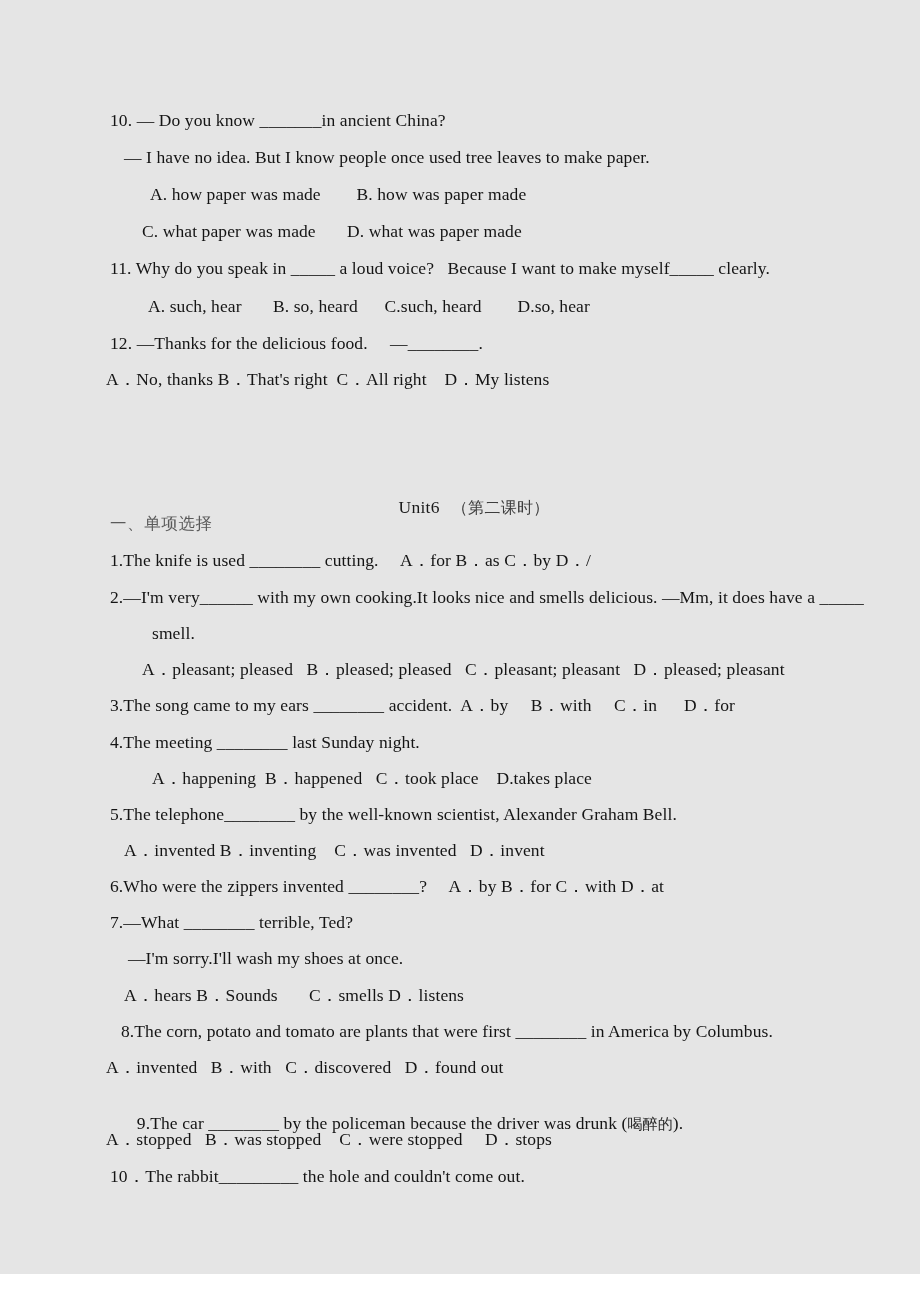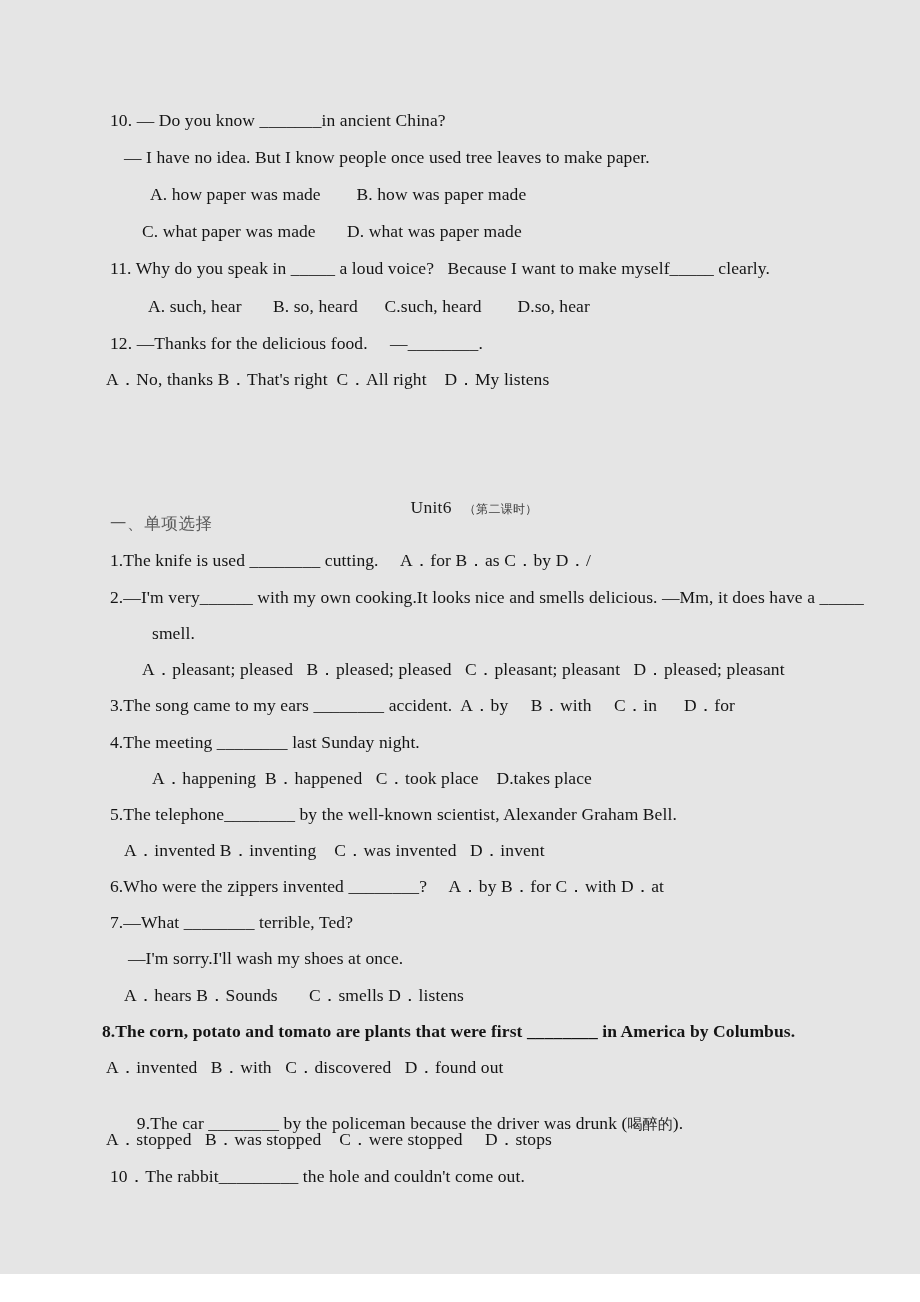--- a/index.html
+++ b/index.html
@@ -37,21 +37,21 @@
     font-size: 16.5px;
     letter-spacing: 0.6px;
   }
   .heading {
     font-size: 17.5px;
     color: #1a1a1a;
     letter-spacing: 0.3px;
   }
   .heading .cjkin {
     font-family: "DejaVu Sans", "Liberation Sans", sans-serif;
-    font-size: 12px;
+    font-size: 16px;
     color: #3d3d3d;
   }
   .inline-cjk {
     font-family: "DejaVu Sans", "Liberation Sans", sans-serif;
     font-size: 15px;
     color: #2b2b2b;
   }
 </style>
 </head>
 <body>
@@ -100,21 +100,21 @@
     <div class="line" style="left:124px; top:840px;">A．invented B．inventing    C．was invented   D．invent</div>
 
     <div class="line" style="left:110px; top:876px;">6.Who were the zippers invented ________?     A．by B．for C．with D．at</div>
 
     <div class="line" style="left:110px; top:912px;">7.—What ________ terrible, Ted?</div>
 
     <div class="line" style="left:128px; top:948px;">—I'm sorry.I'll wash my shoes at once.</div>
 
     <div class="line" style="left:124px; top:985px;">A．hears B．Sounds       C．smells D．listens</div>
 
-    <div class="line" style="left:102px; top:1021px;font-weight:bold;">8.The corn, potato and tomato are plants that were first ________ in America by Columbus.</div>
+    <div class="line" style="left:121px; top:1021px;">8.The corn, potato and tomato are plants that were first ________ in America by Columbus.</div>
 
     <div class="line" style="left:106px; top:1057px;">A．invented   B．with   C．discovered   D．found out</div>
 
     <div class="line" style="left:110px; top:1093px;">
       <span>9.The car ________ by the policeman because the driver was drunk (</span><span class="inline-cjk">喝醉的</span><span>).</span>
     </div>
 
     <div class="line" style="left:106px; top:1129px;">A．stopped   B．was stopped    C．were stopped     D．stops</div>
 
     <div class="line" style="left:110px; top:1166px;text-align:right;">10．The rabbit_________ the hole and couldn't come out.</div>

